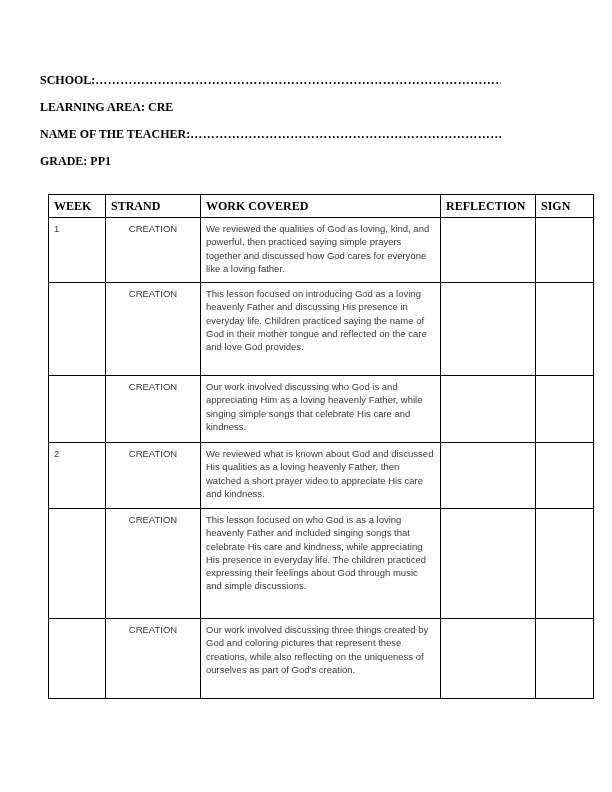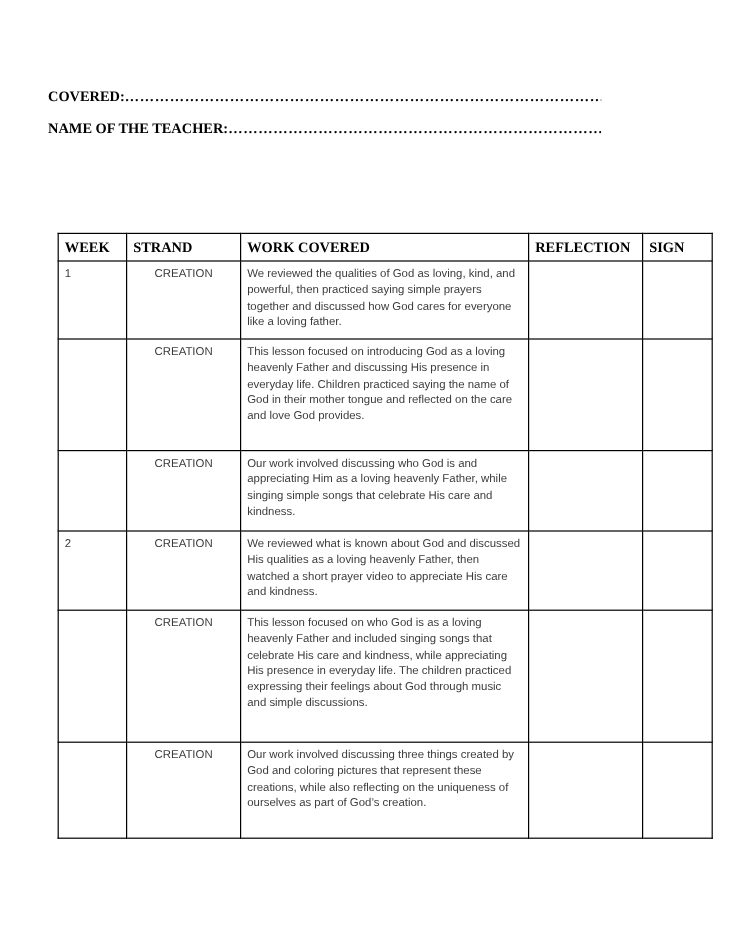--- a/index.html
+++ b/index.html
@@ -88,22 +88,24 @@
   tr.r4 { height: 66px; }
   tr.r5 { height: 110px; }
   tr.r6 { height: 80px; }
 </style>
 </head>
 <body>
 
 <div class="page">
 
   <div class="doc-header">
-    <p class="hline"><span>COVERED:</span><span class="dots">………………………………………………………………………………………………………………………………………………..</span></p>
+    <p class="hline"><span>SCHOOL:</span><span class="dots">………………………………………………………………………………………………………………………………………………..</span></p>
+    <p class="hline">LEARNING AREA: CRE</p>
     <p class="hline"><span>NAME OF THE TEACHER:</span><span class="dots">……………………………………………………………………………………………..</span></p>
+    <p class="hline">GRADE: PP1</p>
   </div>
 
   <table class="sow">
     <colgroup>
       <col class="c-week">
         <col class="c-strand">
         <col class="c-work">
         <col class="c-reflection">
         <col class="c-sign">
     </colgroup>

